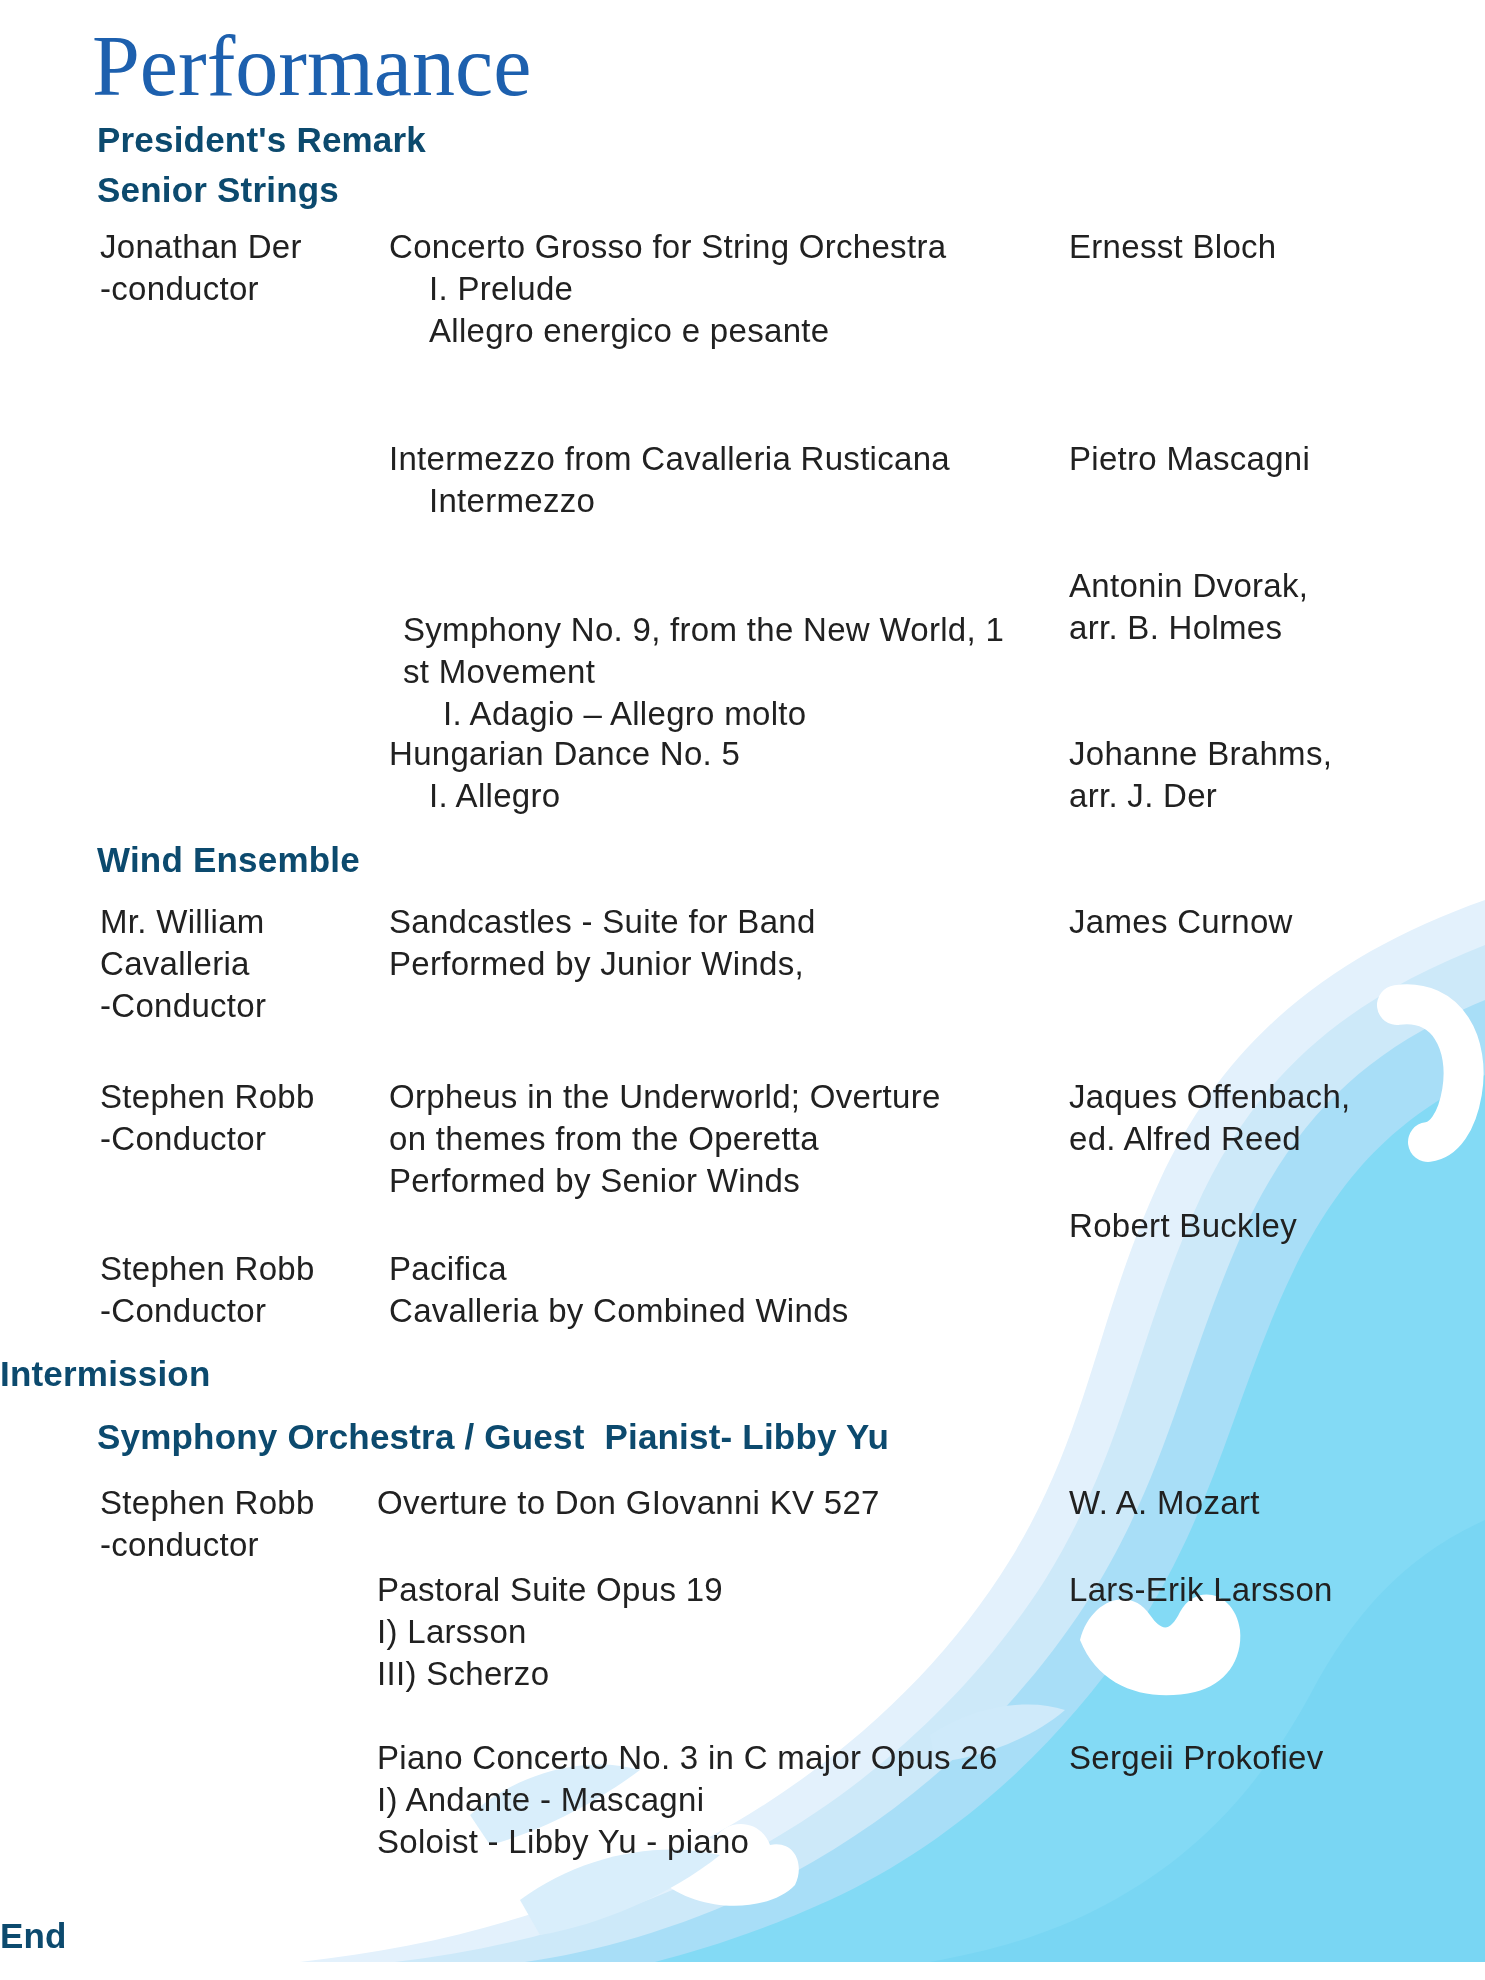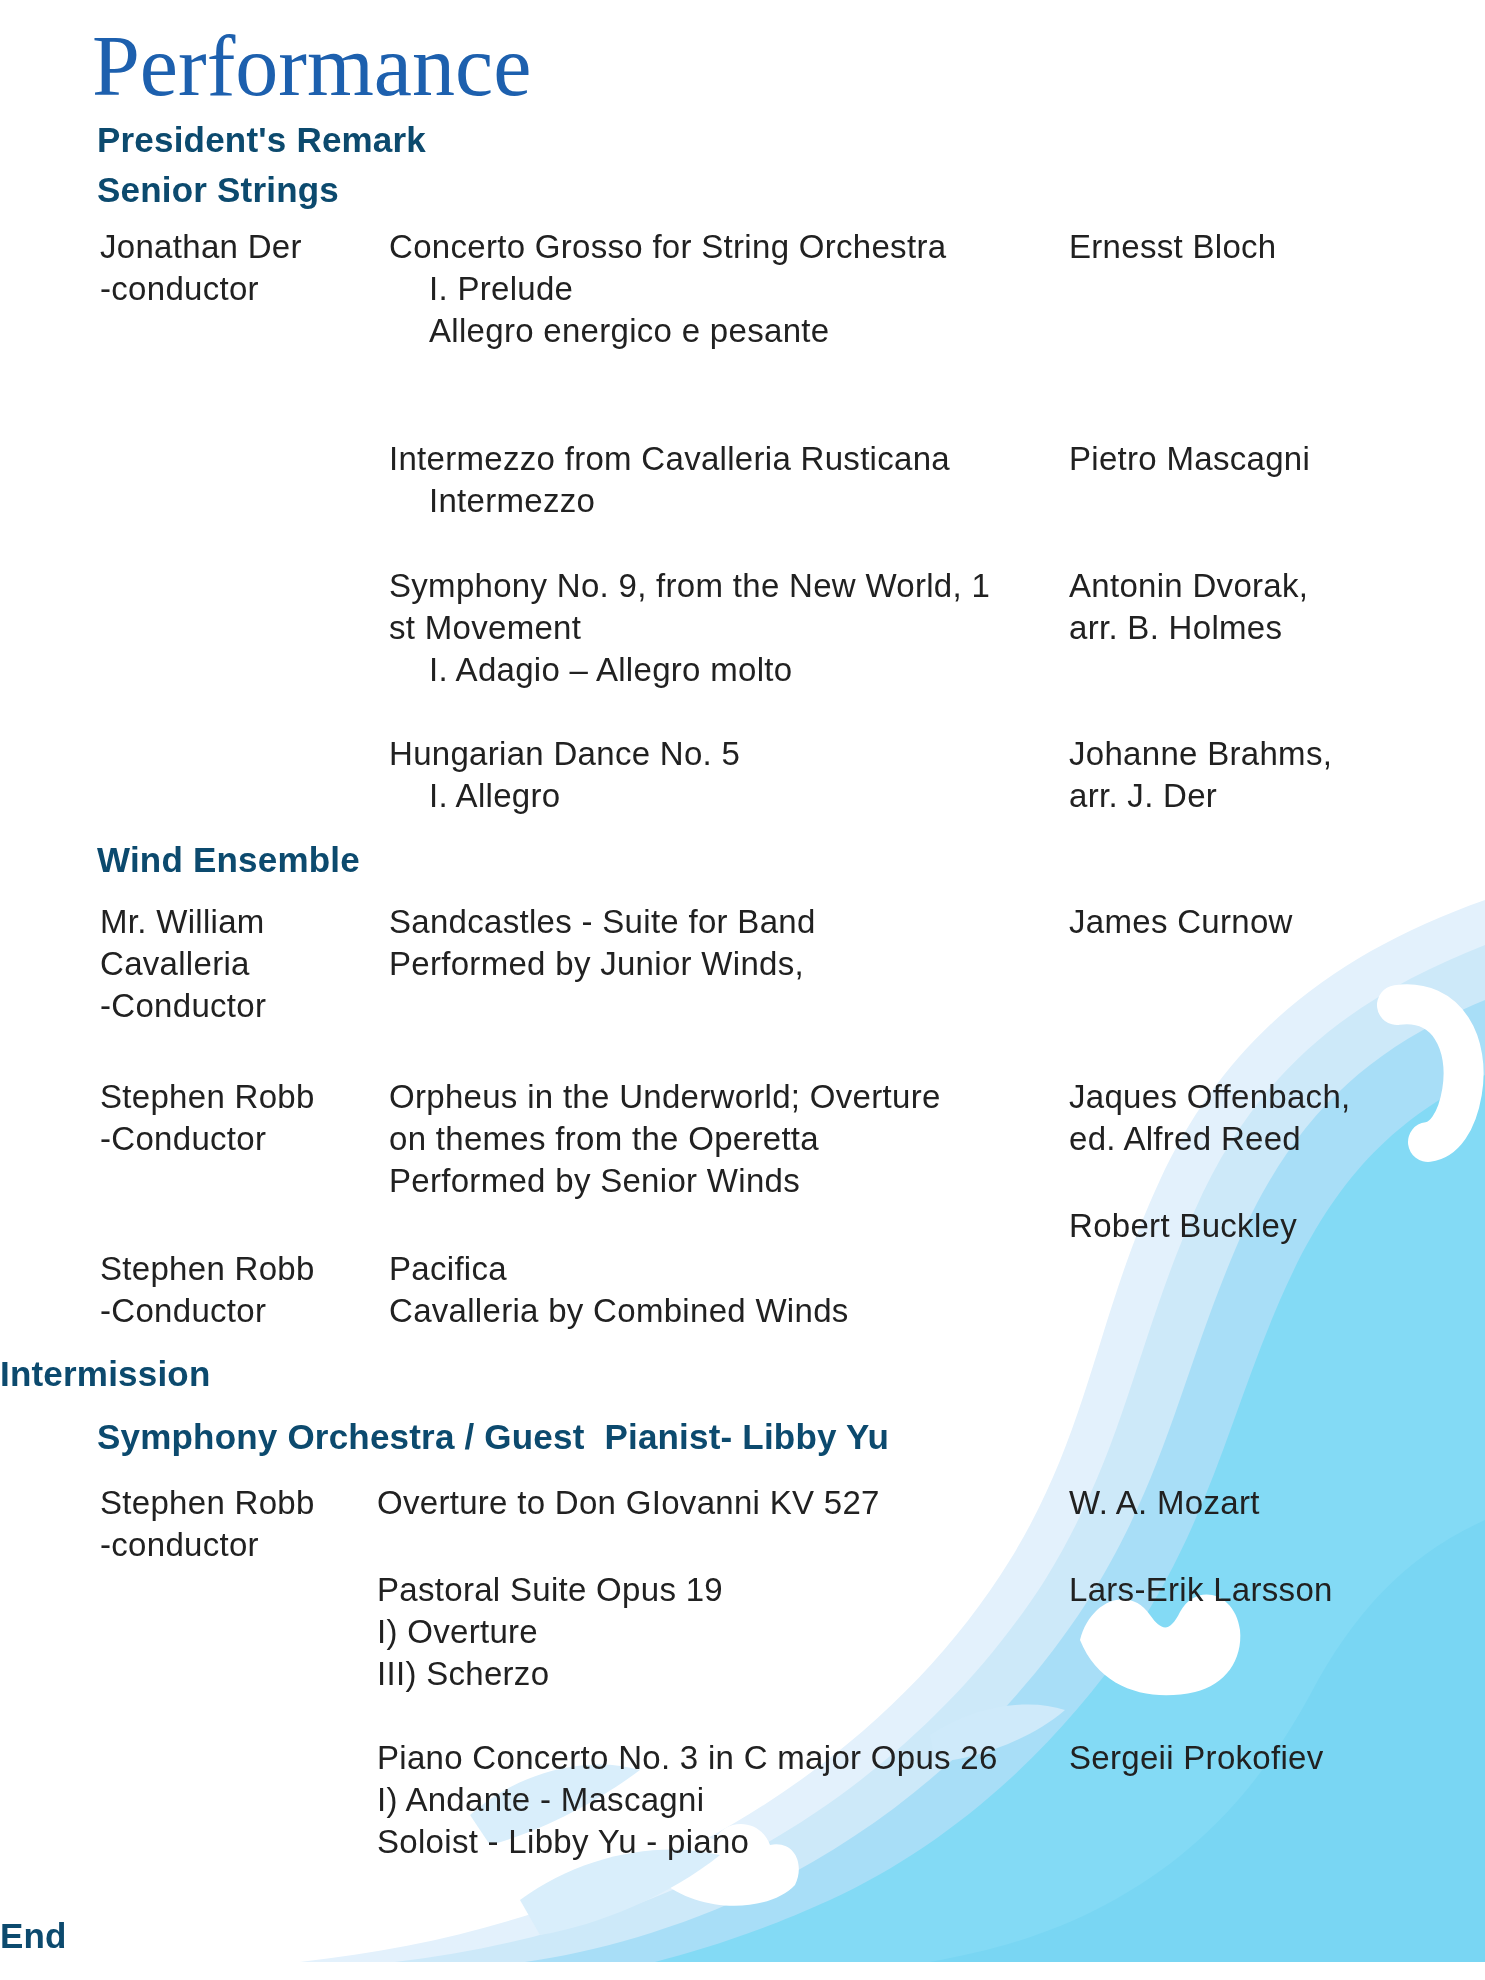--- a/index.html
+++ b/index.html
@@ -78,21 +78,21 @@
           <div class="col piece" style="left: 389px;">
             <div class="line">Intermezzo from Cavalleria Rusticana</div>
             <div class="line indent">Intermezzo</div>
           </div>
           <div class="col composer">
             <div class="line">Pietro Mascagni</div>
           </div>
         </div>
         <div class="row" style="top: 565px;">
           <div class="col conductor"></div>
-          <div class="col piece" style="left: 389px;">
+          <div class="col piece" style="left: 403px; margin-top: 44px;">
             <div class="line">Symphony No. 9, from the New World, 1</div>
             <div class="line">st Movement</div>
             <div class="line indent">I. Adagio – Allegro molto</div>
           </div>
           <div class="col composer">
             <div class="line">Antonin Dvorak,</div>
             <div class="line">arr. B. Holmes</div>
           </div>
         </div>
         <div class="row" style="top: 733px;">
@@ -162,21 +162,21 @@
             <div class="line">Overture to Don GIovanni KV 527</div>
           </div>
           <div class="col composer">
             <div class="line">W. A. Mozart</div>
           </div>
         </div>
         <div class="row" style="top: 1569px;">
           <div class="col conductor"></div>
           <div class="col piece" style="left: 377px;">
             <div class="line">Pastoral Suite Opus 19</div>
-            <div class="line">I) Overture</div>
+            <div class="line">I) Larsson</div>
             <div class="line">III) Scherzo</div>
           </div>
           <div class="col composer">
             <div class="line">Lars-Erik Larsson</div>
           </div>
         </div>
         <div class="row" style="top: 1737px;">
           <div class="col conductor"></div>
           <div class="col piece" style="left: 377px;">
             <div class="line">Piano Concerto No. 3 in C major Opus 26</div>

